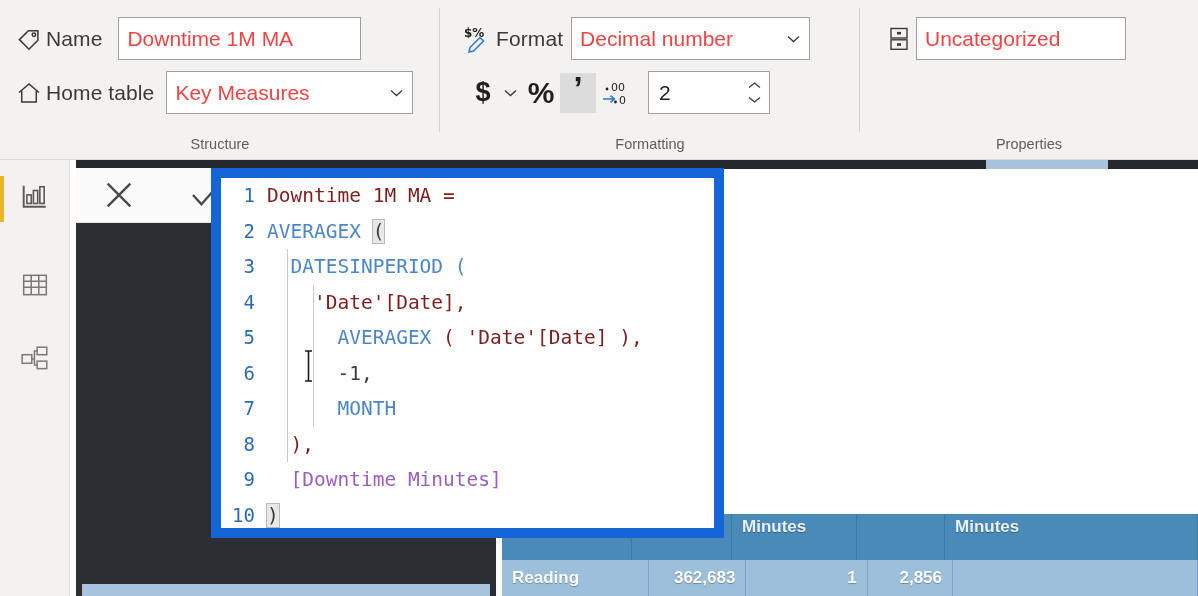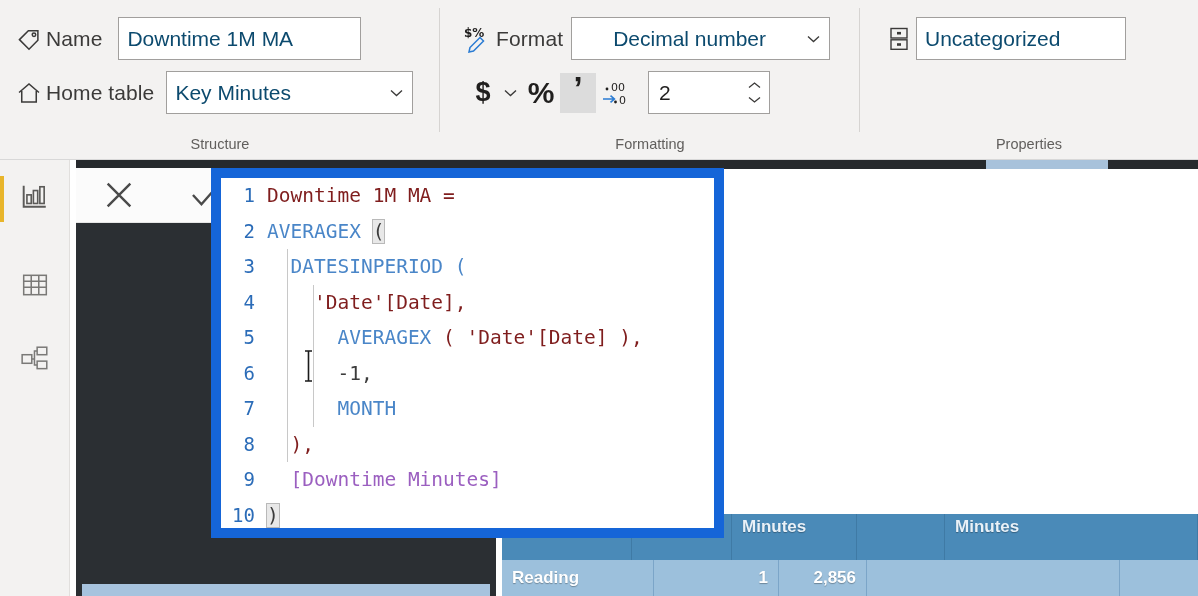--- a/index.html
+++ b/index.html
@@ -34,21 +34,21 @@
     justify-content: center; flex: 0 0 34px;
   }
   .field-icon svg { display: block; }
   .field-label {
     font-size: 21px; color: #3b3a39; white-space: nowrap;
     margin-right: 10px; letter-spacing: .1px;
   }
   .textbox {
     height: 43px; background: #ffffff; border: 1px solid #a19f9d;
     display: flex; align-items: center; padding: 0 8px;
-    font-size: 21px; color: #0c4a6e; position: relative;
+    font-size: 21px; color: #ef4444; position: relative;
   }
   .textbox .val { white-space: nowrap; overflow: hidden; }
   .combobox { padding-right: 30px; }
   .caret-dn {
     position: absolute; right: 9px; top: 50%; margin-top: -4px;
     width: 13px; height: 8px;
   }
 
   
   .fmt-btn {
@@ -214,42 +214,42 @@
 
       <div class="rrow" style="left:12px; top:62px;">
         <span class="field-icon">
           <svg width="26" height="26" viewBox="0 0 24 24" fill="none" stroke="#3b3a39" stroke-width="1.4">
             <path d="M2.8 11.5 L12 3.6 L21.2 11.5"></path>
             <path d="M5.3 10.2 L5.3 20.2 L18.7 20.2 L18.7 10.2"></path>
           </svg>
         </span>
         <span class="field-label">Home table</span>
         <div class="textbox combobox" style="width:247px; margin-left:2px;">
-          <span class="val">Key Minutes</span>
+          <span class="val">Key Measures</span>
           <svg class="caret-dn" viewBox="0 0 13 8" fill="none" stroke="#3b3a39" stroke-width="1.3">
               <path d="M1 1.6 L6.5 6.6 L12 1.6"></path>
             </svg>
         </div>
       </div>
 
       <div class="rgroup-label">Structure</div>
       <div class="rgroup-sep" style="right:0;"></div>
     </div>
 
     <div class="rgroup" style="left:440px; width:420px;">
 
       <div class="rrow" style="left:22px; top:8px;">
         <span class="field-icon">
           <svg width="30" height="28" viewBox="0 0 30 28" fill="none">
             <text x="0" y="12" font-size="12" font-family="DejaVu Sans, sans-serif" font-weight="bold" fill="#201f1e">$%</text>
             <path d="M6 22.5 L16 12.5 L19.5 16 L9.5 26 L5 27 Z" stroke="#2b7cd3" stroke-width="1.5" fill="none"></path>
           </svg>
         </span>
         <span class="field-label">Format</span>
-        <div class="textbox combobox" style="width:259px; margin-left:-2px;justify-content:center;">
+        <div class="textbox combobox" style="width:239px; margin-left:-2px;">
           <span class="val">Decimal number</span>
           <svg class="caret-dn" viewBox="0 0 13 8" fill="none" stroke="#3b3a39" stroke-width="1.3">
               <path d="M1 1.6 L6.5 6.6 L12 1.6"></path>
             </svg>
         </div>
       </div>
 
       <div class="rrow" style="left:28px; top:62px;">
         <div class="fmt-btn" style="width:30px;">
           <span style="font-size:27px;font-weight:bold;">$</span>
@@ -375,20 +375,21 @@
       <div class="dtable">
         <div class="dt-head">
           <div class="dt-cell txt" style="width:130px;"></div>
           <div class="dt-cell num" style="width:100px;"></div>
           <div class="dt-cell txt" style="width:125px;">Minutes</div>
           <div class="dt-cell num" style="width:88px;"></div>
           <div class="dt-cell txt" style="width:253px;">Minutes</div>
         </div>
         <div class="dt-row">
           <div class="dt-cell txt" style="width:152px;">Reading</div>
+          <div class="dt-cell num" style="width:100px;">362,683</div>
           <div class="dt-cell num" style="width:125px;">1</div>
           <div class="dt-cell num" style="width:88px;">2,856</div>
           <div class="dt-cell txt" style="width:253px;"></div>
         </div>
       </div>
     </div>
   </div>
 
   <div class="dax" style="background: rgb(21, 101, 216);">
     <div class="dax-inner" id="dax-inner">

